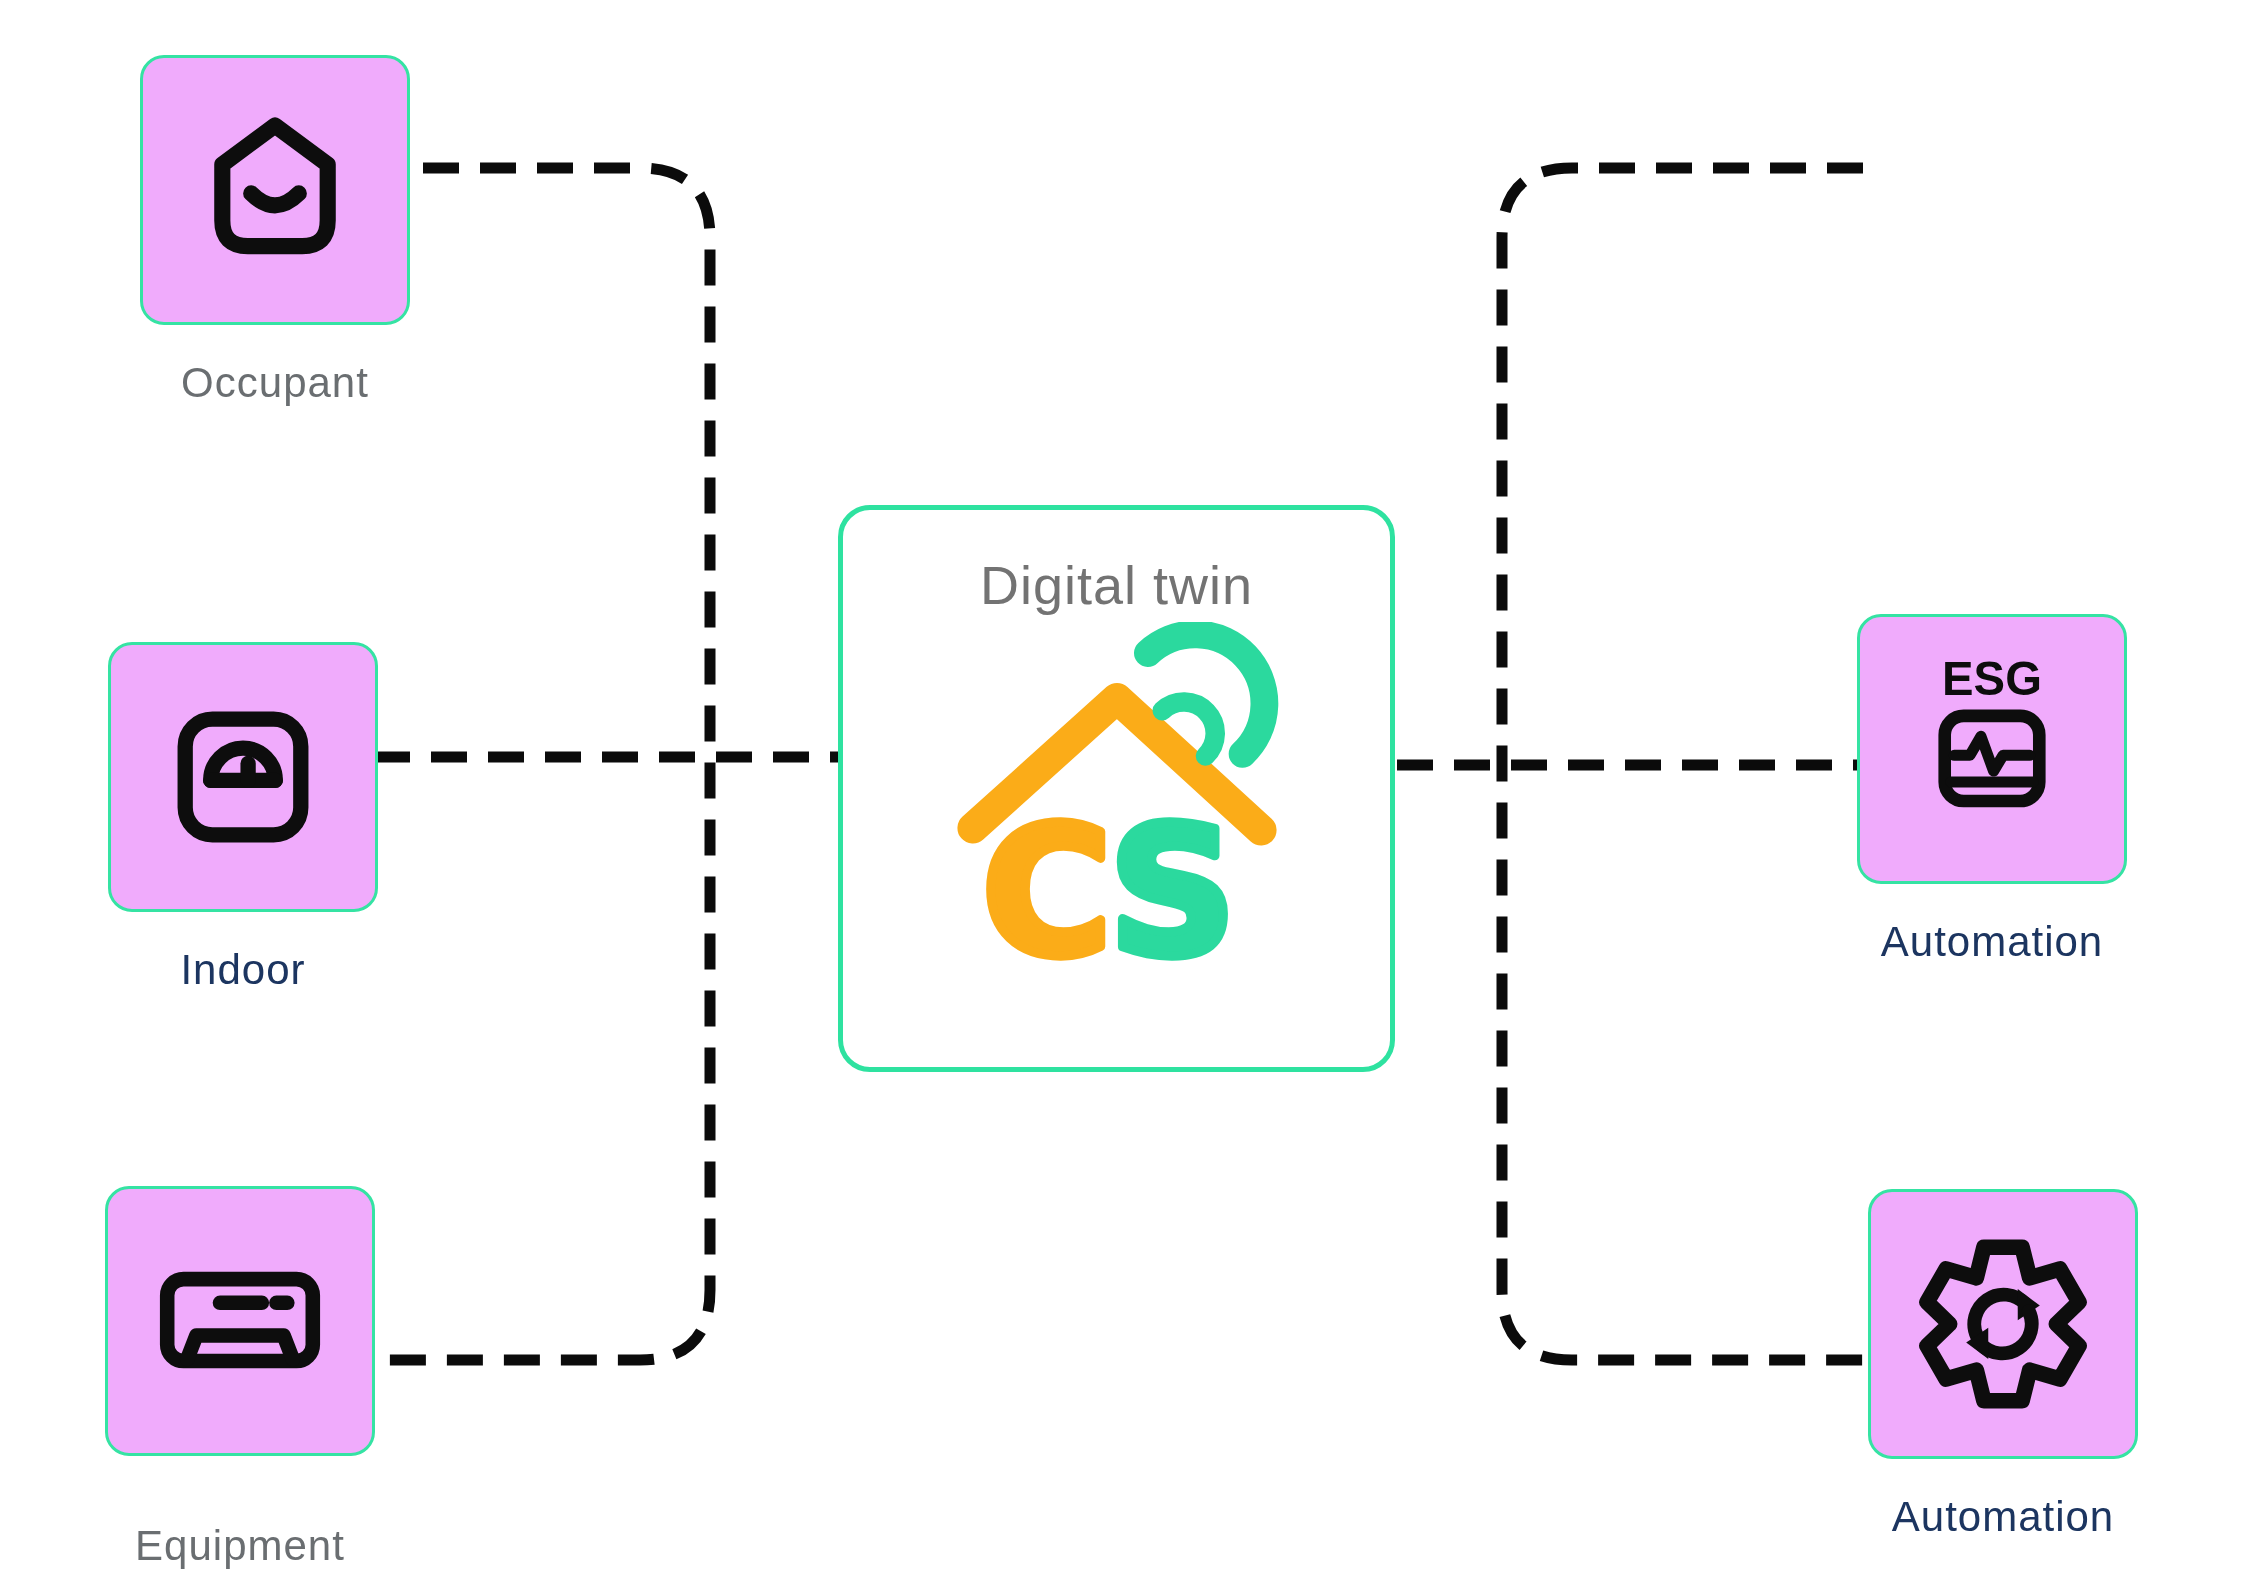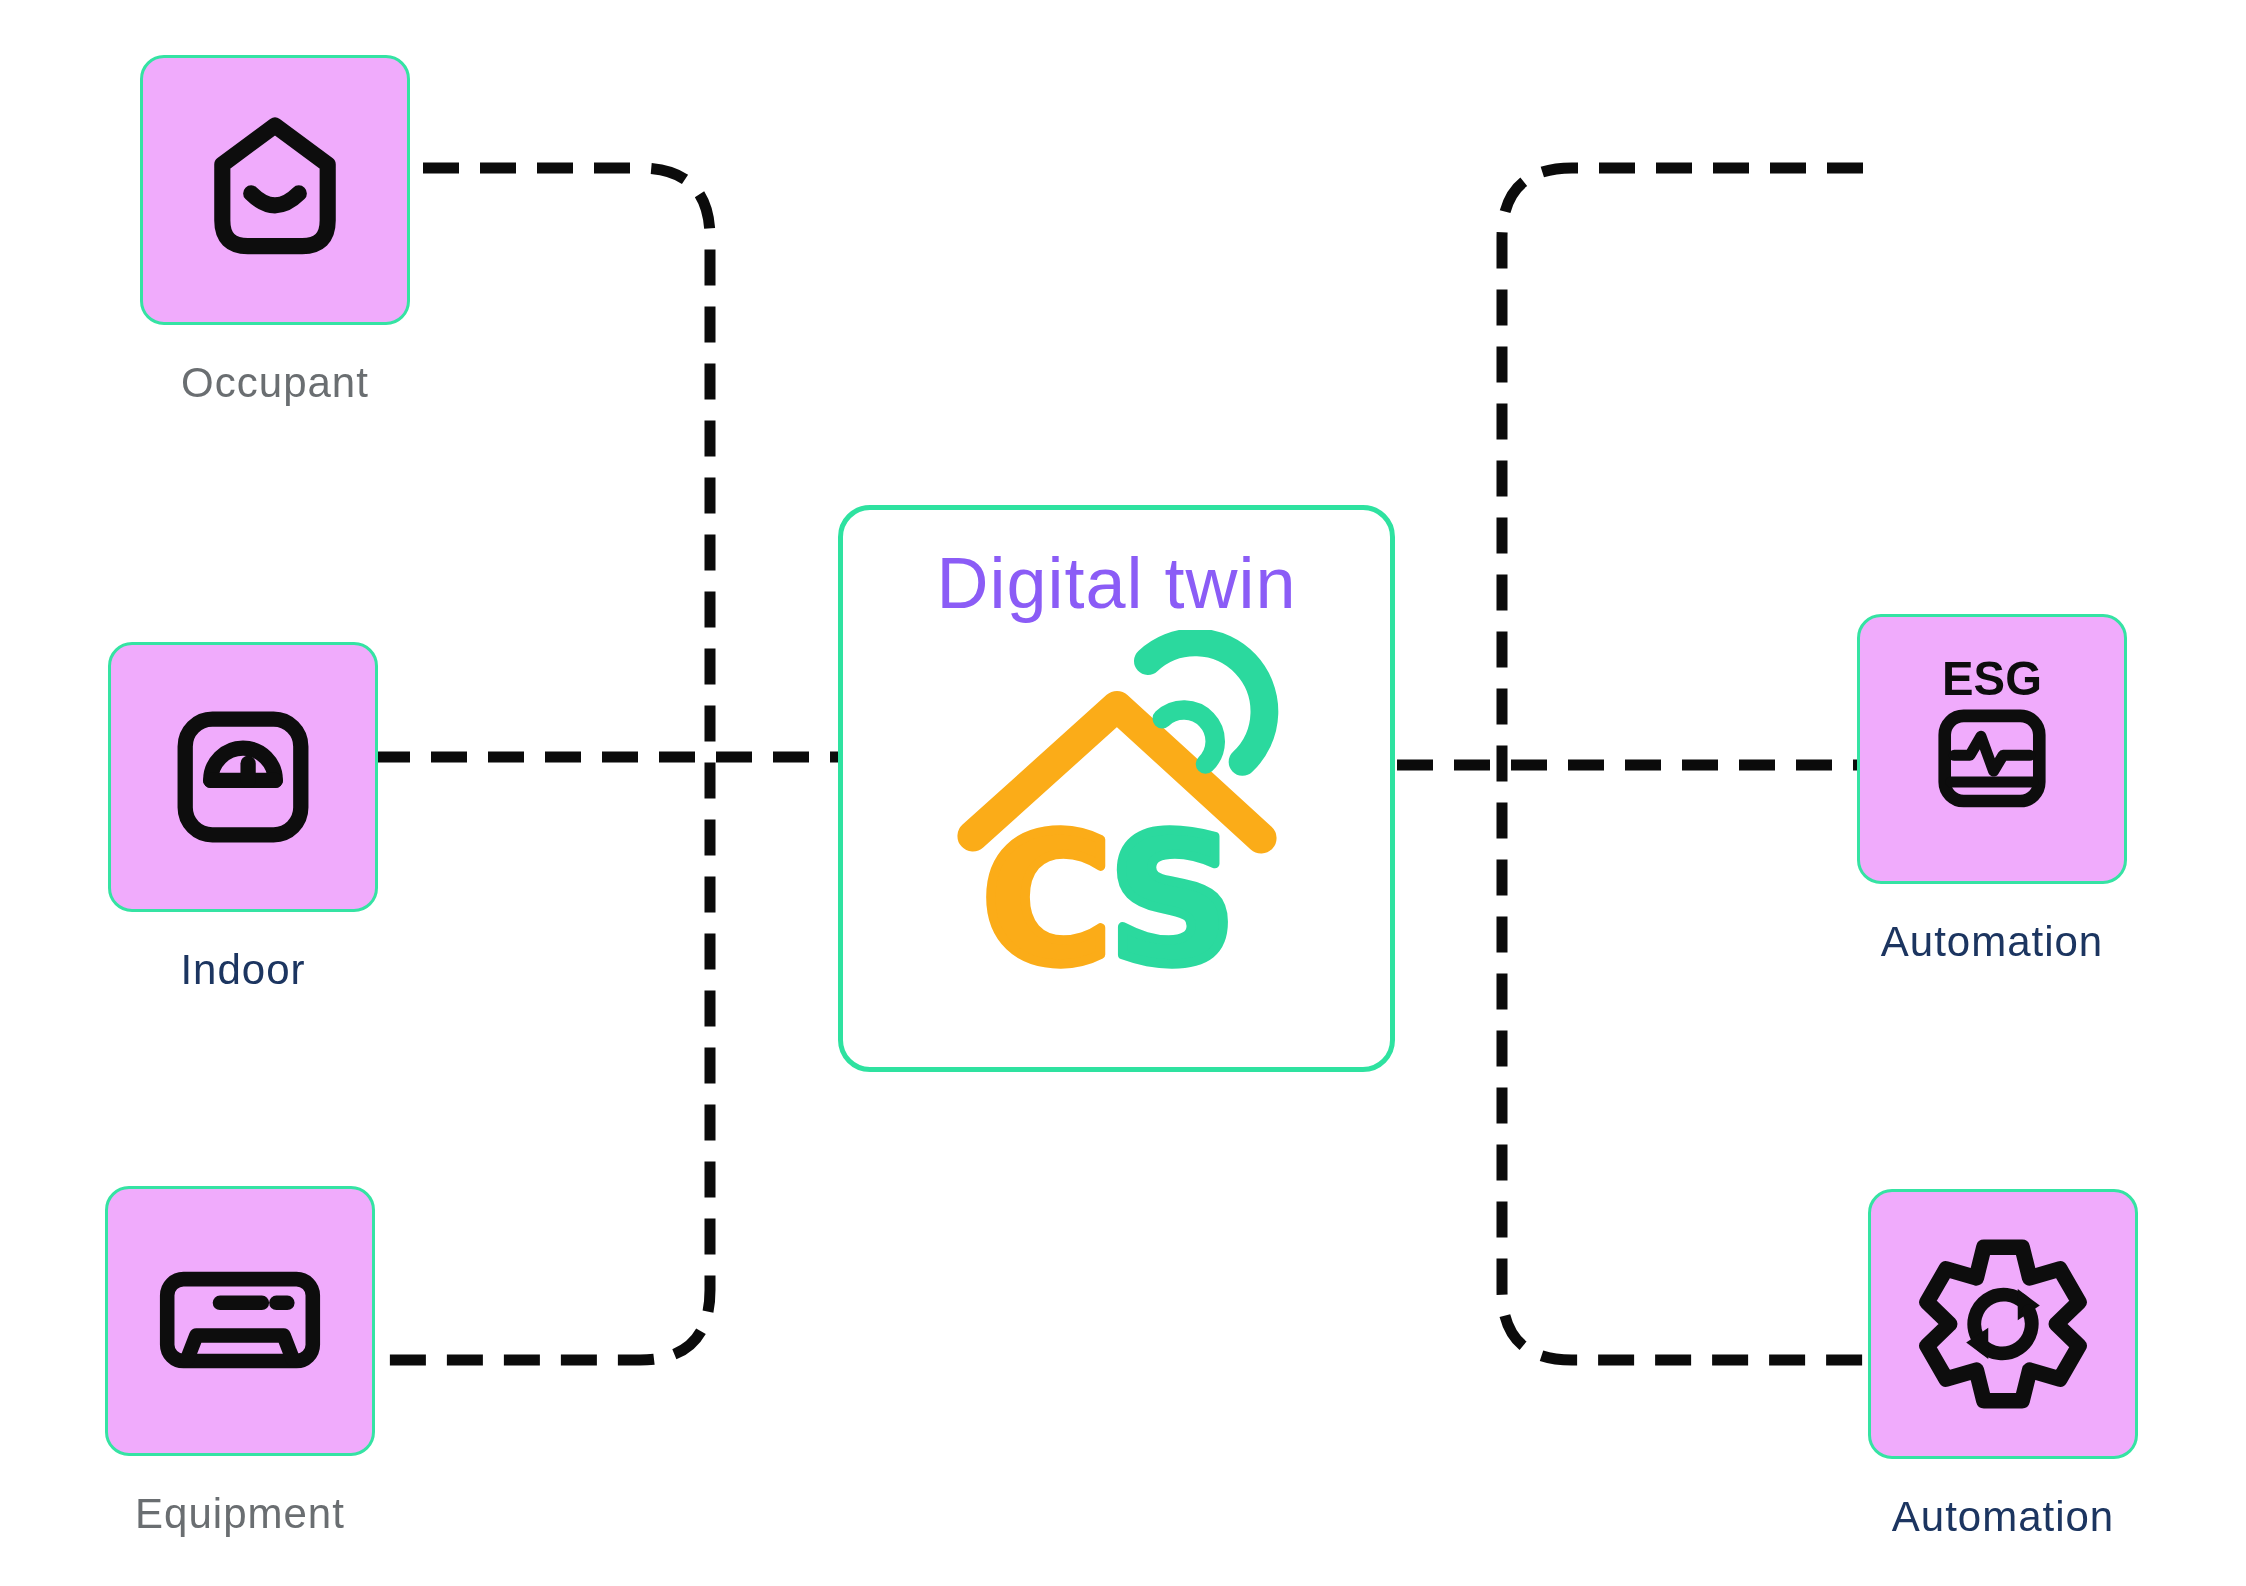--- a/index.html
+++ b/index.html
@@ -10,21 +10,21 @@
   .node{position:absolute;display:flex;flex-direction:column;align-items:center;}
   .node-box{width:264px;height:264px;background:#f0abfc;border:3px solid #35e3a3;
             border-radius:24px;display:flex;align-items:center;justify-content:center;}
   .node-label{margin-top:34px;font-size:42px;letter-spacing:1px;white-space:nowrap;}
   .label-gray{color:#6a6e71;}
   .label-navy{color:#1c3560;}
   .center-node{position:absolute;left:838px;top:505px;width:557px;height:567px;}
   .center-box{width:100%;height:100%;box-sizing:border-box;background:#ffffff;
               border:5px solid #2ee2a0;border-radius:32px;display:flex;flex-direction:column;
               align-items:center;}
-  .center-title{margin-top:32px;font-size:72px;letter-spacing:1px;color:#8b5cf6;}
+  .center-title{margin-top:44px;font-size:54px;letter-spacing:1px;color:#737373;}
   .logo-svg{display:block;margin-top:6px;}
   .icon-svg{display:block;}
   .icon-svg *{vector-effect:none;}
 </style>
 </head>
 <body>
 
 <div class="canvas">
 
   <svg class="connectors" viewBox="0 0 2246 1586" xmlns="http://www.w3.org/2000/svg">
@@ -49,21 +49,21 @@
       <svg class="icon-svg" width="170" height="170" viewBox="0 0 100 100" fill="none" stroke="#0d0d0d" stroke-width="9" stroke-linecap="round" stroke-linejoin="round">
         <rect x="16" y="16" width="68" height="68" rx="16"></rect>
         <path d="M31 52 A19 19 0 0 1 69 52"></path>
         <path d="M31 52 H69"></path>
         <path d="M53 52 V42"></path>
       </svg>
     </div>
     <div class="node-label label-navy">Indoor</div>
   </div>
 
-  <div class="node" style="left:105px;top:1186px;">
+  <div class="node" style="left:105px;top:1186px;gap:32px;">
     <div class="node-box">
       <svg class="icon-svg" width="182" height="182" viewBox="0 0 100 100" fill="none" stroke="#0d0d0d" stroke-width="8" stroke-linecap="round" stroke-linejoin="round">
         <rect x="10" y="27" width="80" height="45" rx="9"></rect>
         <path d="M39 40 H62"></path>
         <path d="M70 40 H76"></path>
         <path d="M21 71 L26 58 H74 L79 71"></path>
       </svg>
     </div>
     <div class="node-label label-gray">Equipment</div>
   </div>

